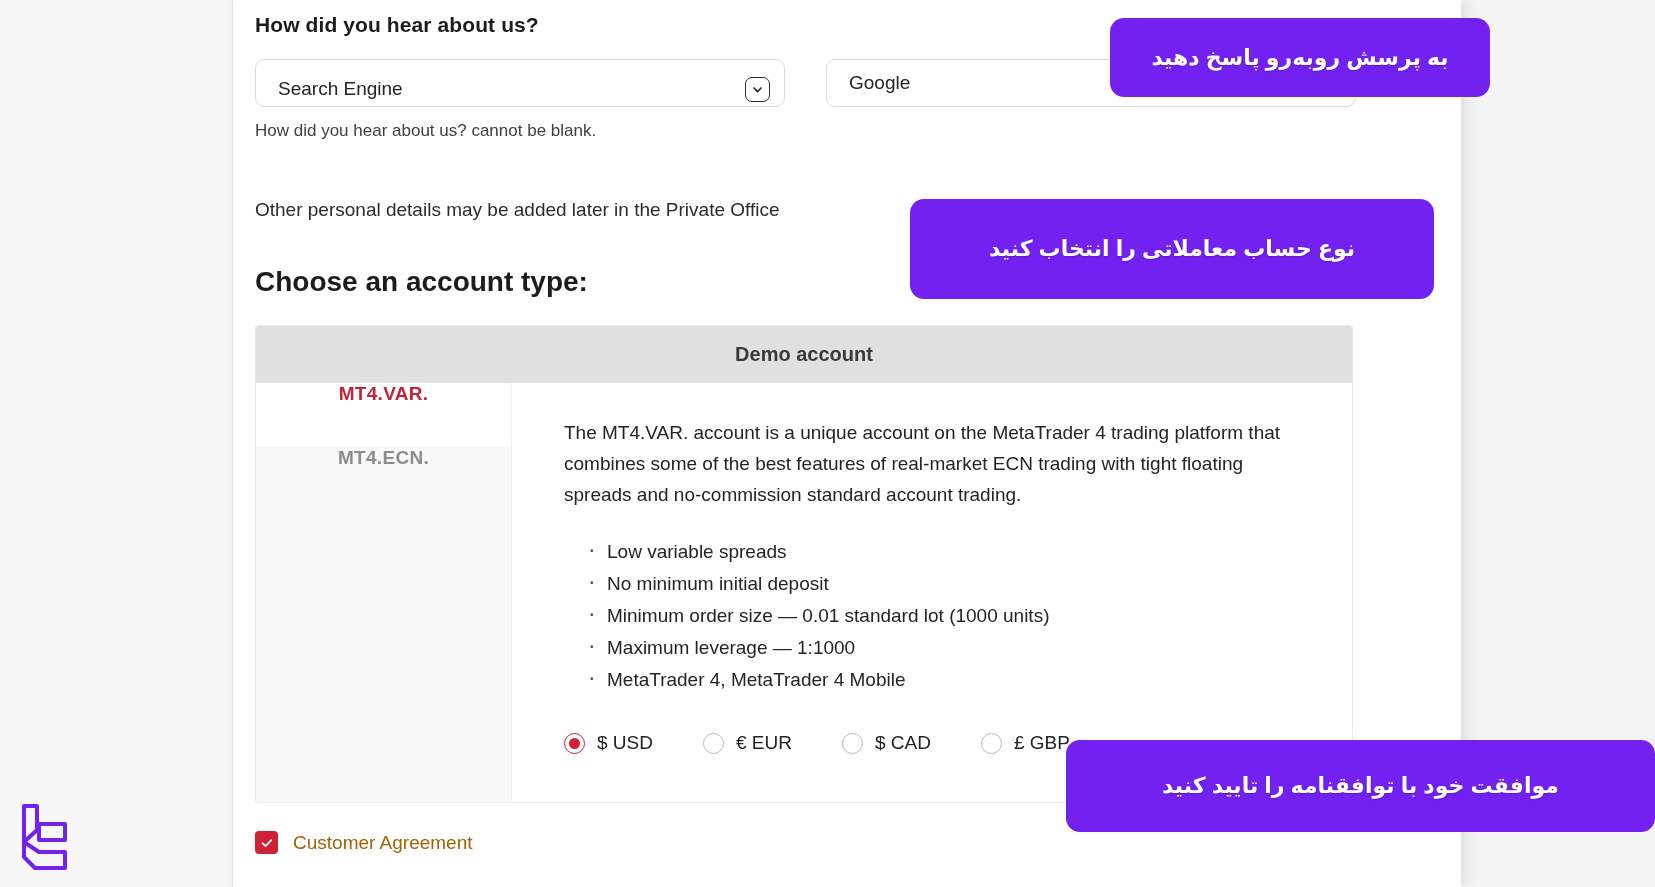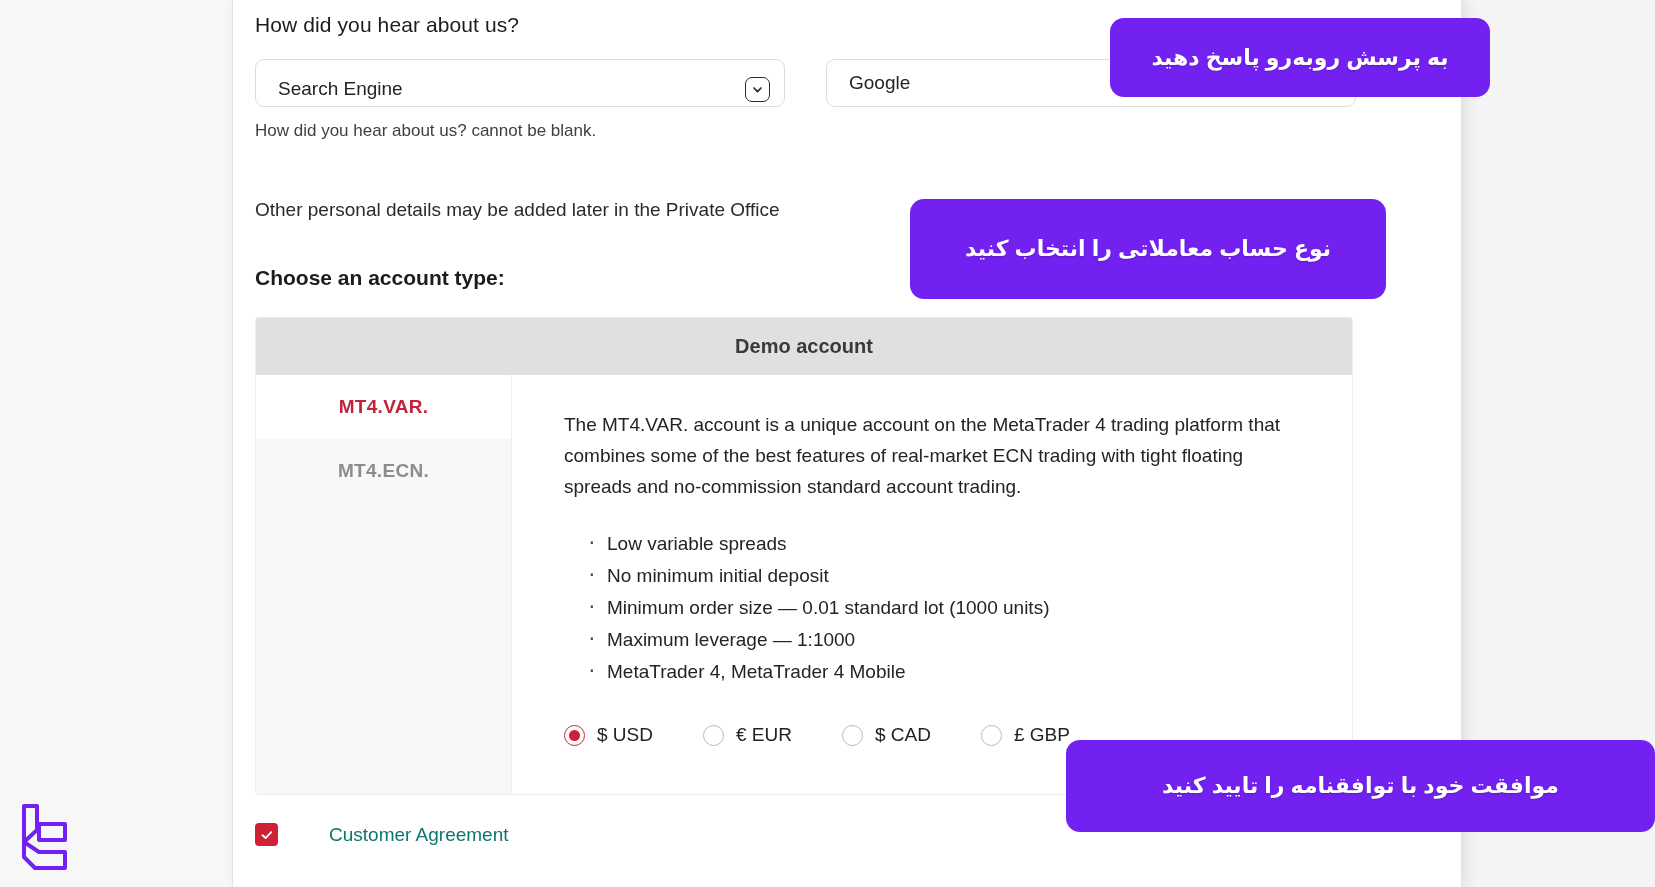--- a/index.html
+++ b/index.html
@@ -51,21 +51,21 @@
   
   .form-wrap {
     position: absolute;
     left: 22px;
     top: 0;
     width: 1190px;
   }
 
   .field-label {
     font-size: 21px;
-    font-weight: normal;
+    font-weight: bold;
     color: #1c1c1c;
     letter-spacing: .1px;
     padding-top: 13px;
   }
 
   .row-inputs {
     display: flex;
     gap: 41px;
     margin-top: 22px;
   }
@@ -119,21 +119,21 @@
   }
 
   .note-text {
     margin-top: 58px;
     font-size: 19px;
     color: #2b2b2b;
   }
 
   .section-title {
     margin-top: 45px;
-    font-size: 21px;
+    font-size: 28px;
     font-weight: bold;
     color: #1c1c1c;
   }
 
   
   .acct-card {
     margin-top: 27px;
     width: 1098px;
     background: #fff;
     border: 1px solid #ececec;
@@ -156,21 +156,21 @@
 
   .acct-list {
     width: 256px;
     flex: none;
     background: #f8f8f8;
     border-right: 1px solid #efefef;
   }
   .acct-item {
     height: 64px;
     display: flex;
-    align-items: center;
+    align-items: flex-start;
     justify-content: center;
     font-size: 19px;
     font-weight: bold;
     color: #8c8c8c;
     letter-spacing: .3px;
   }
   .acct-item.selected {
     background: #ffffff;
     color: #c2243c;
   }
@@ -256,42 +256,41 @@
     display: flex;
     align-items: center;
     justify-content: center;
   }
   .checkbox svg { display: block; }
   .confirm-text {
     font-size: 19px;
     color: #242424;
   }
   .confirm-link {
-    color: #0f766e;
-    margin-left: 36px;
+    color: #a16207;
   }
 
   
   .tooltip {
     position: absolute;
     background: #7321f1;
     color: #ffffff;
     border-radius: 14px;
     font-size: 22px;
     font-weight: bold;
     direction: rtl;
     display: flex;
     align-items: center;
     justify-content: center;
     padding: 0 26px;
     text-shadow: 0 1px 2px rgba(0,0,0,.18);
     white-space: nowrap;
   }
   #tip-1 { left: 1110px; top: 18px;  width: 380px; height: 79px; }
-  #tip-2 { left: 910px;  top: 199px; width: 476px; height: 100px; }
+  #tip-2 { left: 910px;  top: 199px; width: 524px; height: 100px; }
   #tip-3 { left: 1066px; top: 740px; width: 589px; height: 92px; }
 </style>
 </head>
 <body>
 
 <div id="stage">
 
   <div class="left-rail">
     <div class="brand-logo">
       <svg width="50" height="74" viewBox="0 0 50 74" fill="none" xmlns="http://www.w3.org/2000/svg">

